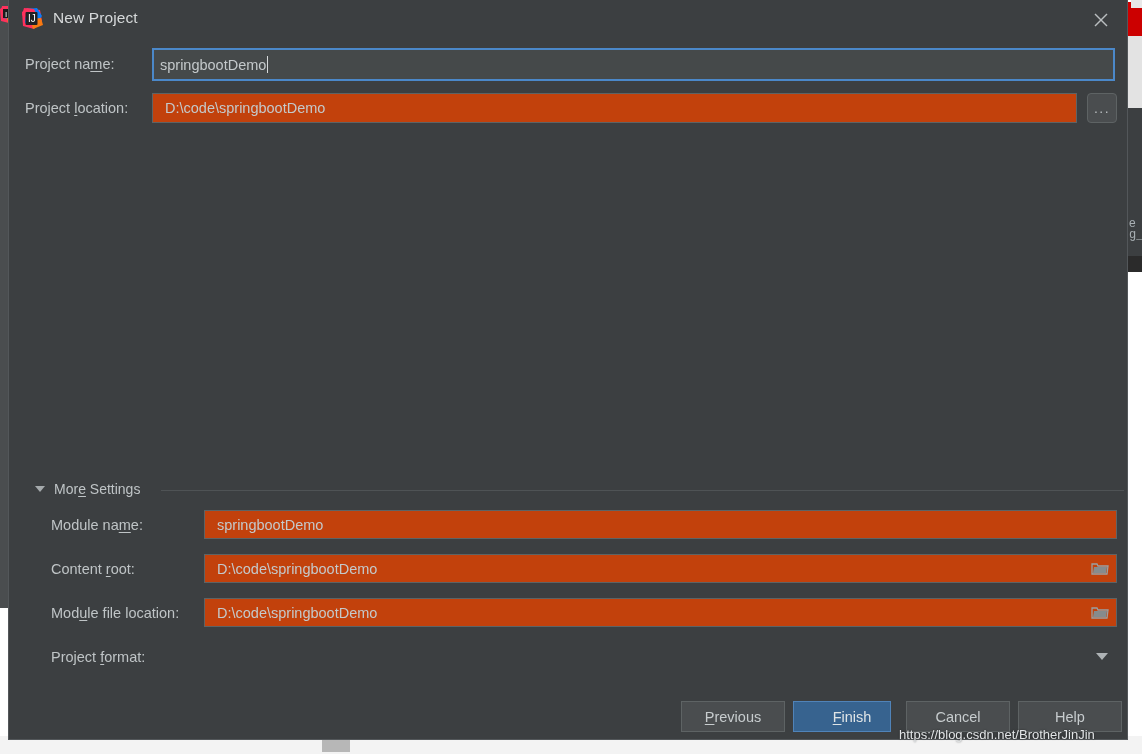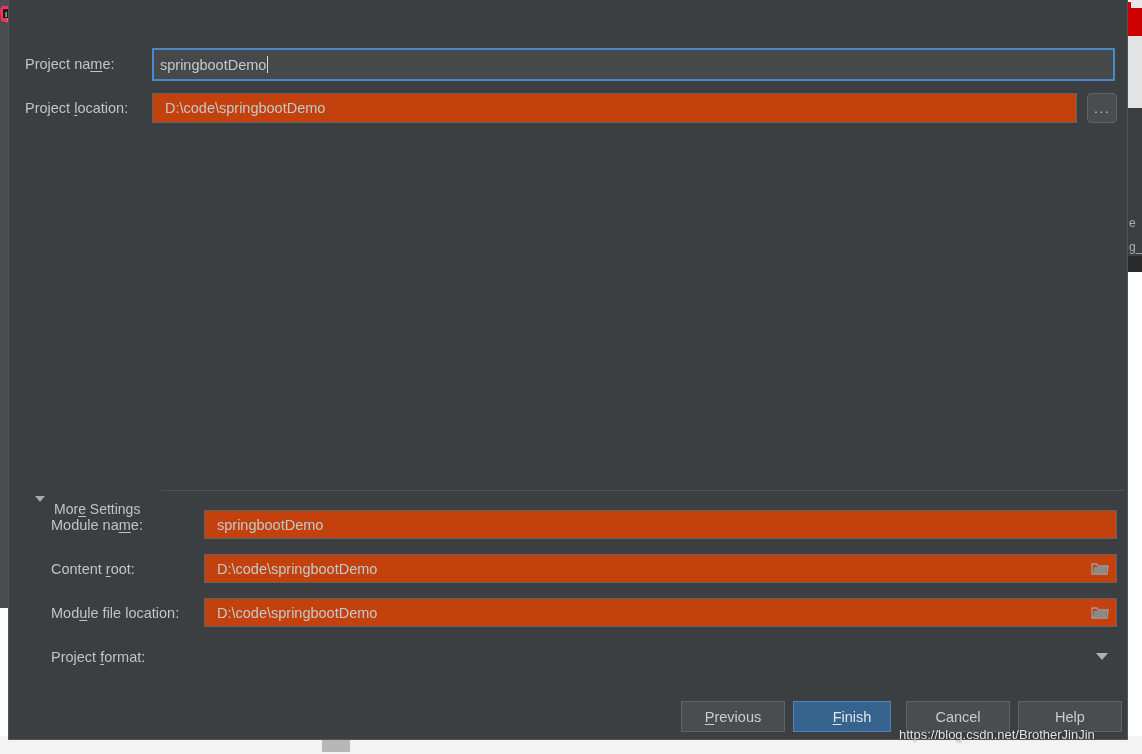--- a/index.html
+++ b/index.html
@@ -203,21 +203,20 @@
     width: 0; height: 0;
     border-left: 5.5px solid transparent;
     border-right: 5.5px solid transparent;
     border-top: 6px solid #a5aaac;
     margin-right: 9px;
   }
   .ms-label {
     font-size: 14px;
     color: #bfc4c6;
     white-space: nowrap;
-    margin-top: 20px;
   }
   .ms-line {
     position: absolute;
     left: 152px; top: 490px;
     width: 963px; height: 1px;
     background: #4f5355;
   }
 
   
   .btn {
@@ -270,26 +269,45 @@
       <rect x="3" y="3" width="8" height="9" fill="#1b1b1b"></rect>
       <text x="5" y="11" font-size="8" fill="#ffffff" font-family="Liberation Sans, sans-serif">I</text>
     </svg>
   </div>
 
   <div class="bg-light-strip"></div>
   <div class="bg-red-strip"></div>
   <div class="bg-red-tab"></div>
   <div class="bg-dark-right"></div>
   <div class="bg-right-text">e</div>
-  <div class="bg-right-text" style="top:240px;">g_</div>
+  <div class="bg-right-text" style="top:228px;font-family:Liberation Mono, monospace;">g_</div>
   <div class="bg-dark-bottomright"></div>
 </div>
 
 <div id="dialog">
 
+  <div class="titlebar">
+    <div class="app-icon">
+      <svg width="22" height="22" viewBox="0 0 22 22">
+        <polygon points="1,4 6,0 19,2 21,13 13,21 2,18" fill="#fe315d"></polygon>
+        <polygon points="5,1 16,0 21,8 15,17 4,15" fill="#087cfa"></polygon>
+        <polygon points="3,0 13,1 16,7 8,11 1,7" fill="#fe315d"></polygon>
+        <polygon points="9,11 20,10 22,17 12,21" fill="#f97a12"></polygon>
+        <rect x="4.5" y="4" width="12" height="13" rx="1" fill="#202124"></rect>
+        <text x="7" y="14" font-size="10" fill="#ffffff" font-family="Liberation Sans, sans-serif">IJ</text>
+      </svg>
+    </div>
+    <div class="title-text">New Project</div>
+    <div class="close-btn">
+      <svg width="16" height="16" viewBox="0 0 16 16">
+        <line x1="2" y1="2" x2="14" y2="14" stroke="#b9bec0" stroke-width="1.4"></line>
+        <line x1="14" y1="2" x2="2" y2="14" stroke="#b9bec0" stroke-width="1.4"></line>
+      </svg>
+    </div>
+  </div>
 
   <div class="row-label" style="left:16px; top:56px;">
     <span>Project na</span><span class="mn">m</span><span>e:</span>
   </div>
   <div class="field focused" style="left:143px; top:48px; width:963px; height:33px;">
     <span>springbootDemo</span>
       <span class="caret"></span>
   </div>
 
   <div class="row-label" style="left:16px; top:100px;">

